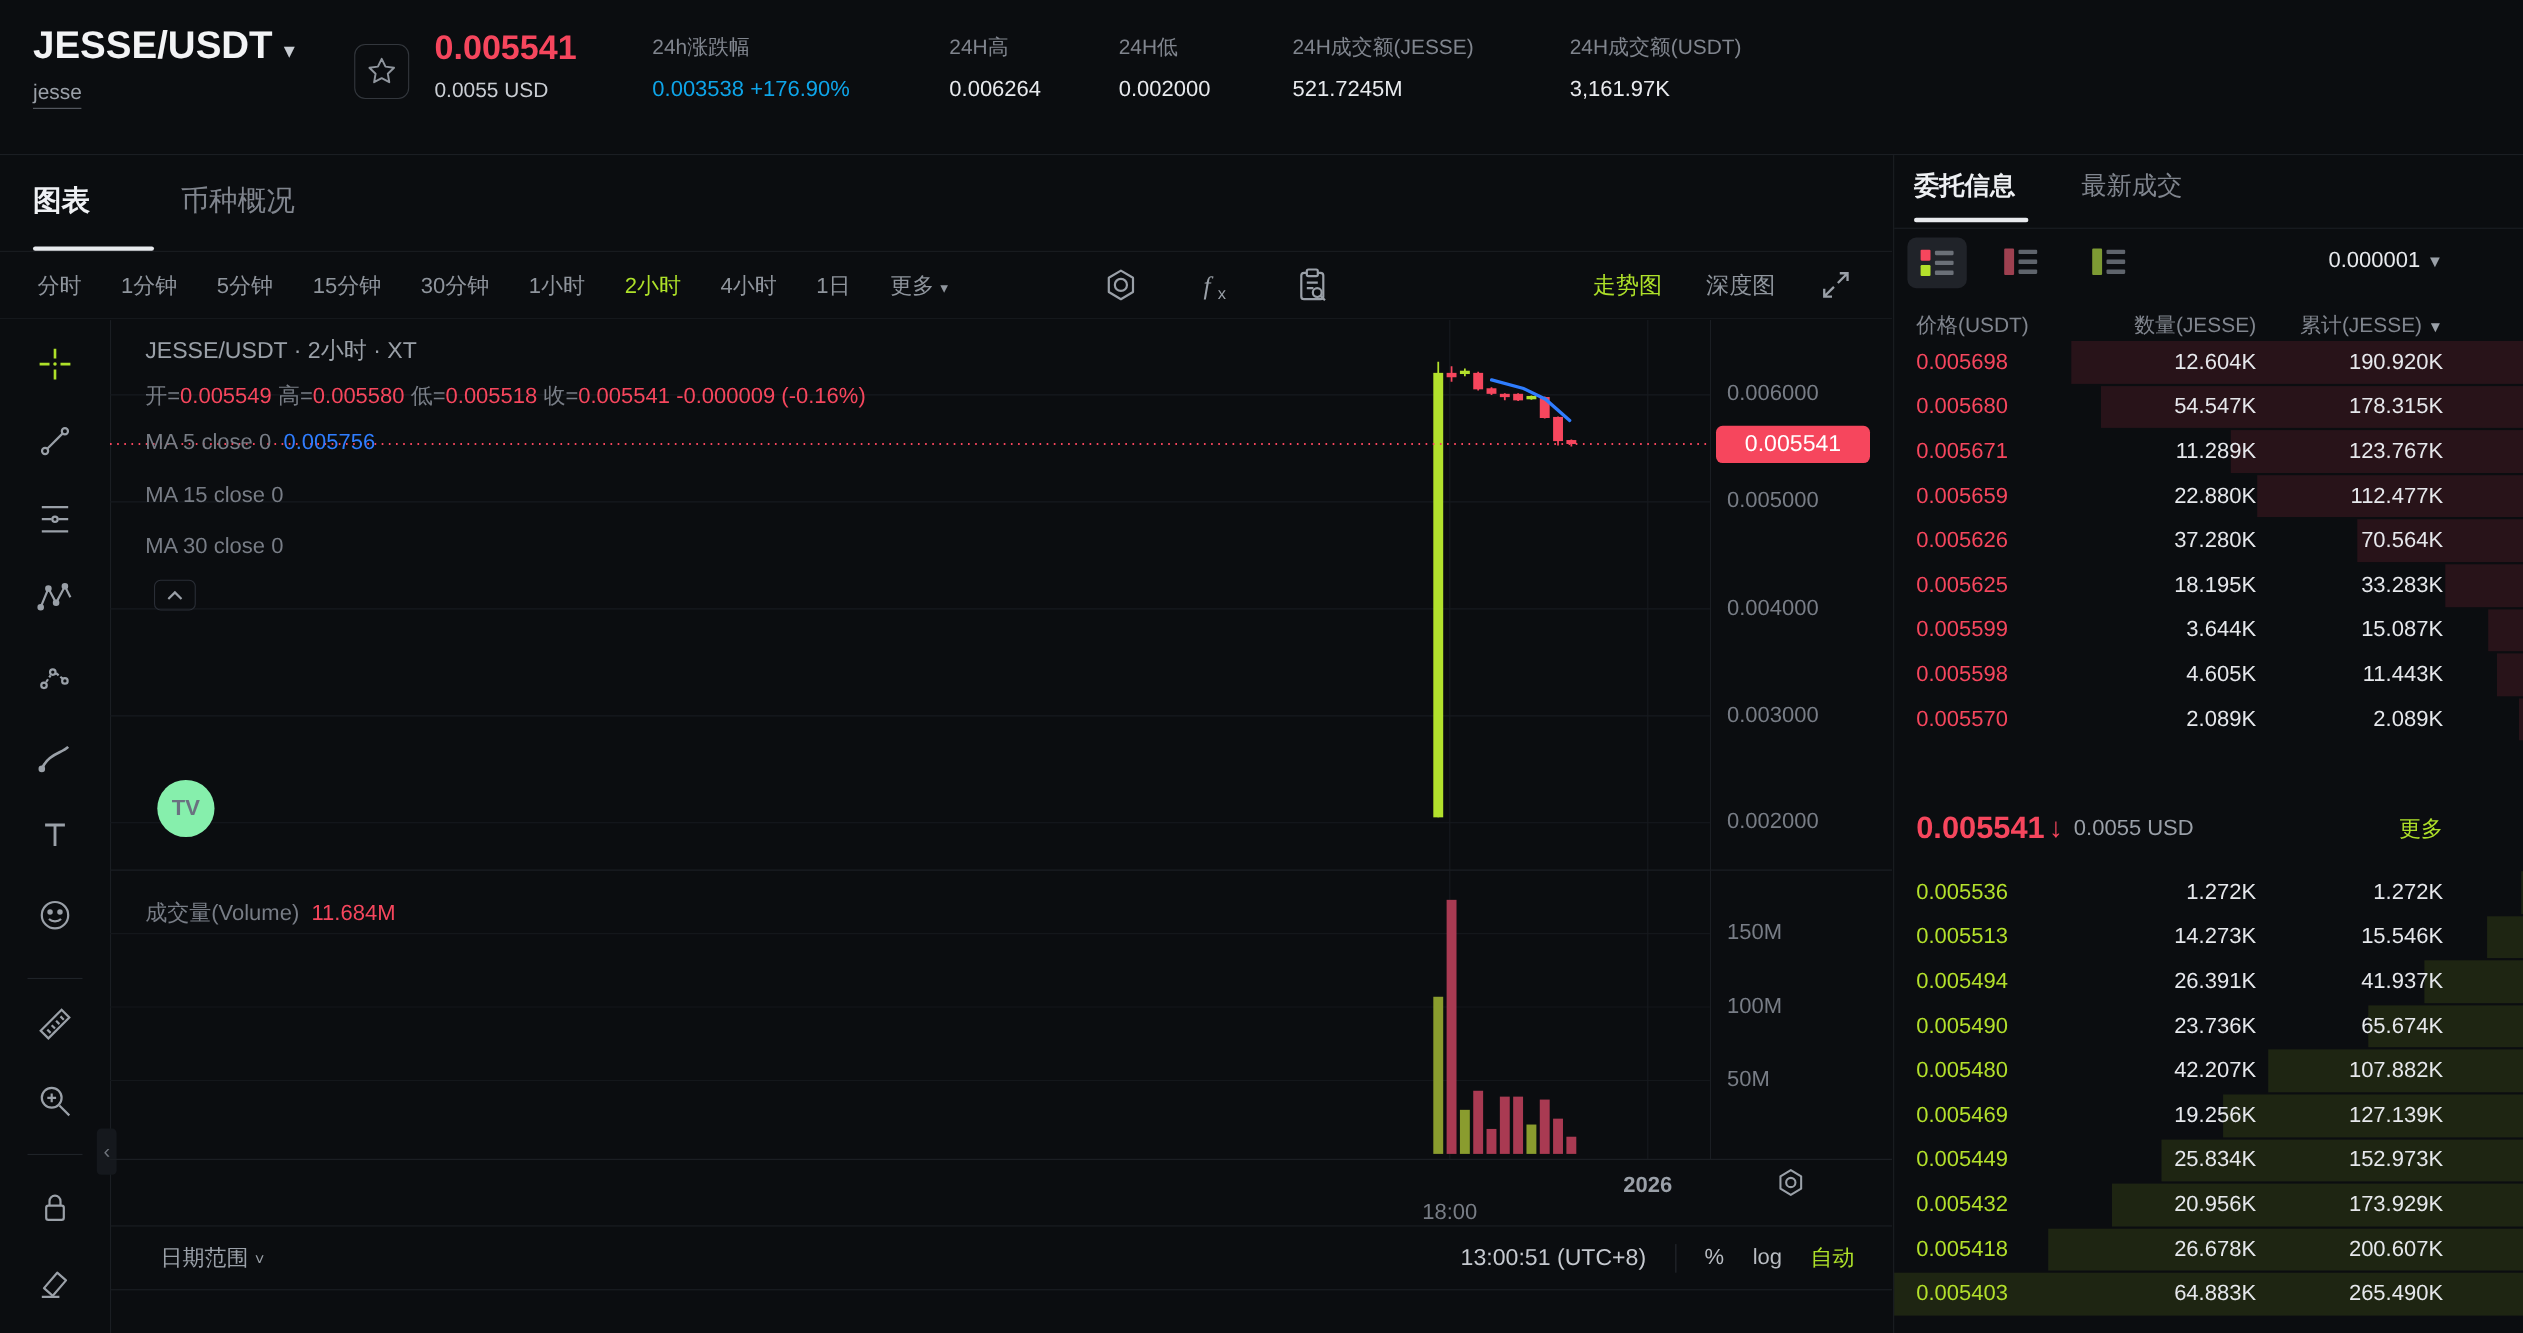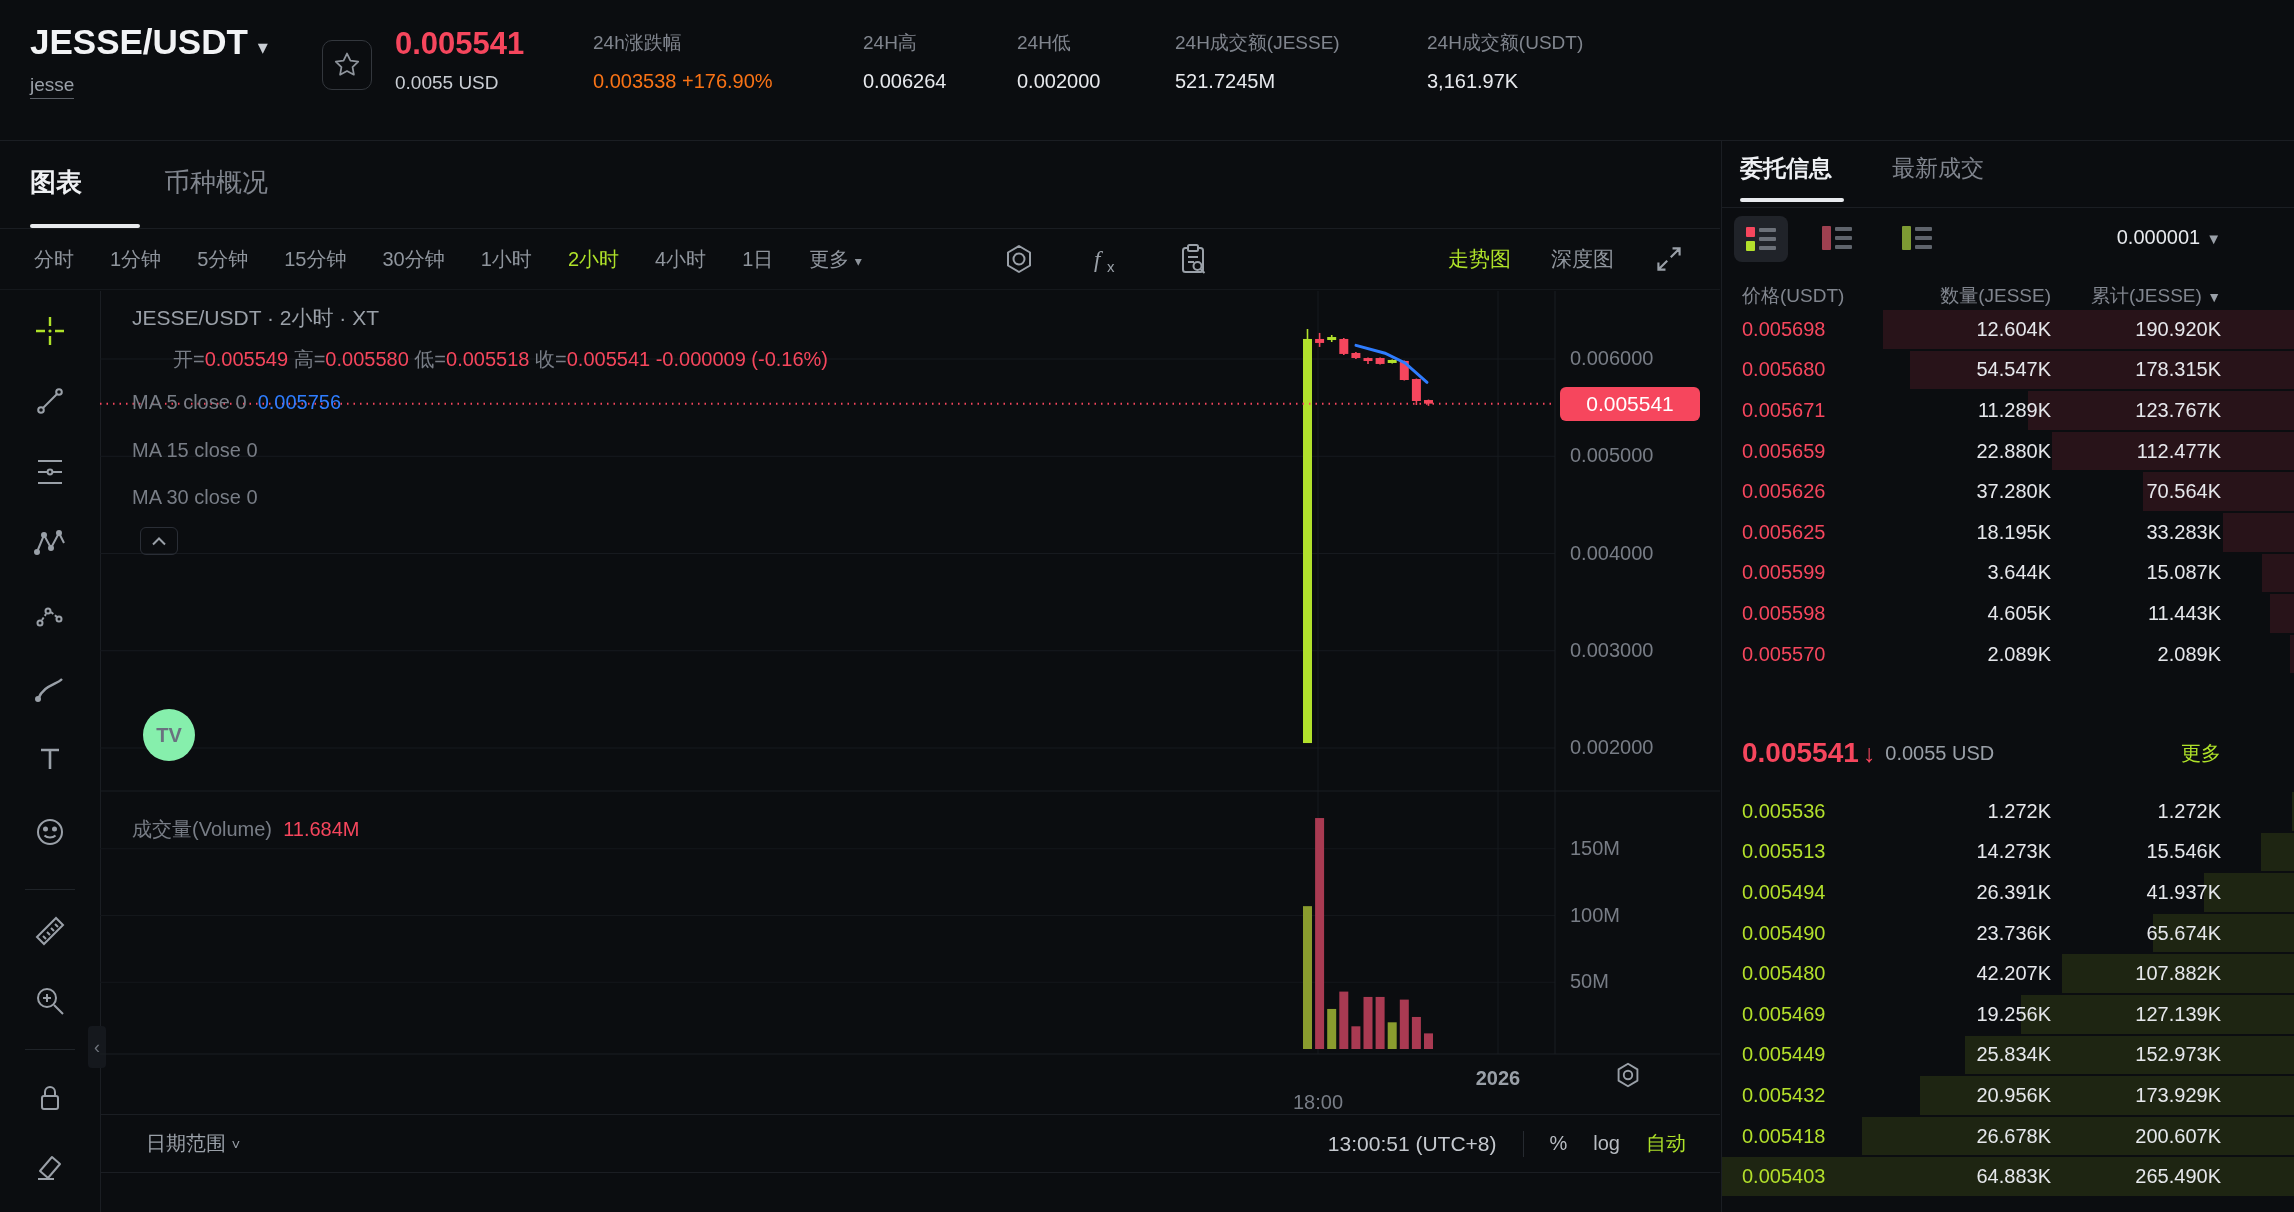--- a/index.html
+++ b/index.html
@@ -10,21 +10,21 @@
   .header{position:absolute;left:0;top:0;width:2294px;height:140px;border-bottom:1px solid #1b1e23;}
   .sym{font-size:35px;font-weight:bold;color:#f2f3f5;}
   .sym-caret{font-size:20px;color:#c9cdd3;margin-left:10px;}
   .sym-sub{font-size:19px;color:#9aa0a8;border-bottom:1px solid #5a5f66;display:inline-block;padding-bottom:2px;}
   .star-btn{position:absolute;left:322px;top:40px;width:50px;height:50px;border:1.5px solid #33373d;
             border-radius:10px;background:none;display:flex;align-items:center;justify-content:center;cursor:pointer;}
   .big-price{font-size:31px;font-weight:bold;color:#f6465d;}
   .price-usd{font-size:19px;color:#c9cdd3;margin-top:10px;}
   .stat .lab{font-size:19px;color:#80858e;}
   .stat .val{font-size:20px;color:#e8eaee;margin-top:14px;}
-  .stat .val.lime{color:#f97316;}
+  .stat .val.lime{color:#0ea5e9;}
   
   .chart-col{position:absolute;left:0;top:141px;width:1720px;height:1071px;}
   .tabbar{position:absolute;left:0;top:0;width:100%;height:87px;border-bottom:1px solid #1a1d22;}
   .ptab{position:absolute;top:24px;font-size:26px;cursor:pointer;}
   .ptab.active{color:#eef0f3;font-weight:bold;}
   .ptab.inactive{color:#80858e;}
   .ptab-underline{position:absolute;left:30px;top:83px;width:110px;height:4px;background:#e8eaee;border-radius:2px;}
   .tfbar{position:absolute;left:0;top:88px;width:100%;height:61px;display:flex;align-items:center;
          padding:0 36px 0 34px;box-sizing:border-box;border-bottom:1px solid #15181c;}
   .tf-item{font-size:20px;color:#8f959d;margin-right:36px;cursor:pointer;white-space:nowrap;}
@@ -309,21 +309,21 @@
           <rect x="1299.8" y="69.94500000000001" width="9" height="19.060999999999993" fill="#f6465d"></rect>
           <line x1="1316.4" y1="87.54724999999998" x2="1316.4" y2="113.99925000000003" stroke="#f6465d" stroke-width="1.6"></line>
           <rect x="1311.9" y="88.03350000000005" width="9" height="21.978499999999954" fill="#f6465d"></rect>
           <line x1="1328.5" y1="108.55324999999999" x2="1328.5" y2="114.87449999999998" stroke="#f6465d" stroke-width="1.6"></line>
           <rect x="1324" y="109.03950000000005" width="9" height="3.5982499999999646" fill="#f6465d"></rect>
           <polyline points="1256,54.4 1285,62.2 1305,71.9 1327,91.3" fill="none" stroke="#2f7dff" stroke-width="3" stroke-linecap="round"></polyline>
           <line x1="0" y1="112.63775000000001" x2="1455" y2="112.63775000000001" stroke="#f6465d" stroke-width="2" stroke-dasharray="1.5 5"></line>
         </svg>
 
       <div class="legend-row lg-title" style="top:13px;">JESSE/USDT · 2小时 · XT</div>
-      <div class="legend-row lg-ohlc" style="top:55px;margin-left:41px;">
+      <div class="legend-row lg-ohlc" style="top:55px;">
         <span class="lg-lab">开=</span><span class="lg-red">0.005549</span><span> </span>
         <span class="lg-lab">高=</span><span class="lg-red">0.005580</span><span> </span>
         <span class="lg-lab">低=</span><span class="lg-red">0.005518</span><span> </span>
         <span class="lg-lab">收=</span><span class="lg-red">0.005541</span><span> </span>
         <span class="lg-red">-0.000009 (-0.16%)</span>
       </div>
       <div class="legend-row lg-gray" style="top:100px;">
         <span>MA 5 close 0</span>&nbsp;&nbsp;<span class="lg-blue">0.005756</span>
       </div>
       <div class="legend-row lg-gray" style="top:148px;">MA 15 close 0</div>

